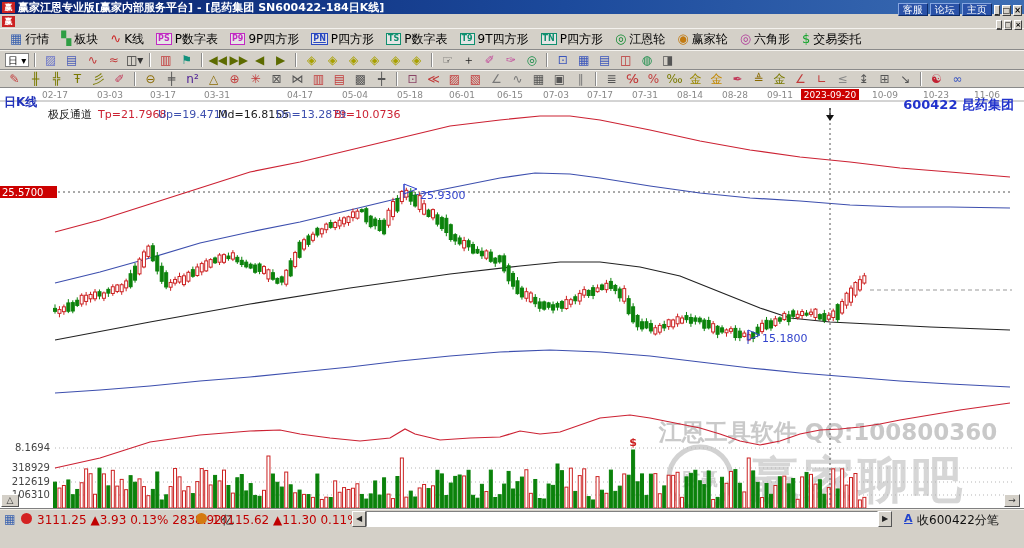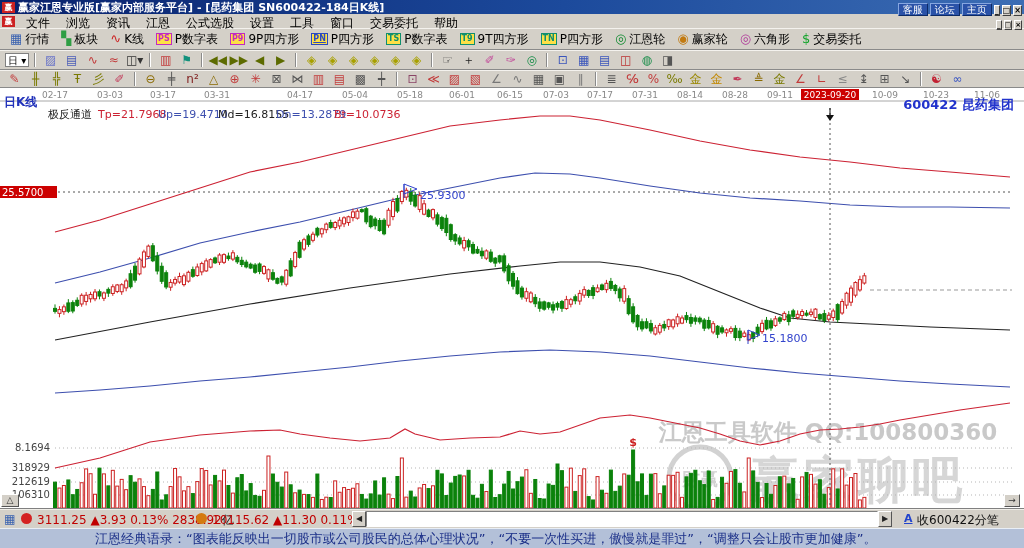--- a/index.html
+++ b/index.html
@@ -23,21 +23,21 @@
 .mspace{flex:1}
 .winbtn.small{width:13px;height:11px;font-size:7px;line-height:8px}
 
 .tb{display:flex;align-items:center;background:#d4d0c8;border-top:1px solid #f4f2ee;
   border-bottom:1px solid #8a8a8a;padding:0 4px;overflow:hidden}
 #tb1{height:22px}
 #tb2{height:20px}
 #tb3{height:18px}
 .tb1item{display:inline-flex;align-items:center;gap:3px;padding:0 6px;font-size:12px;height:20px;white-space:nowrap}
 .badge{display:inline-block;border:1px solid;font-size:8px;font-weight:bold;padding:0 1px;height:12px;
-  line-height:10px;background:#fde047}
+  line-height:10px;background:#e5e5e5}
 .gly{font-size:13px;line-height:14px}
 .tbtn{min-width:19px;height:15px;display:inline-flex;align-items:center;justify-content:center;
   font-size:12px;line-height:13px;margin:0 1px;white-space:nowrap}
 .tbtn.txt{background:#fff;border:1px solid #808080;font-size:10px;padding:0 2px;height:14px;color:#000}
 .sep{width:0;height:14px;border-left:1px solid #8a8a8a;border-right:1px solid #fff;margin:0 4px}
 
 #chart{position:relative;width:1024px;height:420px;background:#fff}
 #chart svg{position:absolute;left:0;top:0}
 .chartbtn{position:absolute;height:13px;background:#d4d0c8;border:1px solid;cursor:default;
   border-color:#fff #555 #555 #fff;font-size:9px;line-height:10px;text-align:center;color:#333}
@@ -64,21 +64,20 @@
 
   <div class="titlebar">
     <span class="ticon">赢</span>
     <span class="ttext">赢家江恩专业版[赢家内部服务平台] - [昆药集团  SN600422-184日K线]</span>
     <span id="capbtns"><span class="capbtn">客服</span><span class="capbtn">论坛</span><span class="capbtn">主页</span></span>
     <span id="winctrl1"><span class="winbtn ">_</span><span class="winbtn ">□</span><span class="winbtn ">×</span></span>
   </div>
 
   <div class="menubar">
     <span class="ticon">赢</span>
-    <span id="menuitems"><span class="mitem">文件</span><span class="mitem">浏览</span><span class="mitem">资讯</span><span class="mitem">江恩</span><span class="mitem">公式选股</span><span class="mitem">设置</span><span class="mitem">工具</span><span class="mitem">窗口</span><span class="mitem">交易委托</span><span class="mitem">帮助</span></span>
     <span class="mspace"></span>
     <span id="winctrl2"><span class="winbtn small">_</span><span class="winbtn small">□</span><span class="winbtn small">×</span></span>
   </div>
 
   <div class="tb" id="tb1">
       <span class="tb1item">
         <span class="gly" style="color: rgb(58, 98, 176);">▦</span>
         <span>行情</span>
       </span>
       <span class="tb1item">
@@ -170,21 +169,21 @@
   <div class="tb" id="tb3">
       <span class="tbtn" style="color: rgb(194, 58, 58);">✎</span>
       <span class="tbtn" style="color: rgb(122, 122, 0);">╫</span>
       <span class="tbtn" style="color: rgb(122, 122, 0);">╬</span>
       <span class="tbtn" style="color: rgb(122, 122, 0);">Ŧ</span>
       <span class="tbtn" style="color: rgb(122, 122, 0);">彡</span>
       <span class="tbtn" style="color: rgb(194, 58, 90);">✐</span>
       <span class="sep"></span>
       <span class="tbtn" style="color: rgb(138, 106, 0);">⊖</span>
       <span class="tbtn" style="color: rgb(85, 85, 85);">╪</span>
-      <span class="tbtn" style="color: #7f1d1d;">n²</span>
+      <span class="tbtn" style="color: #4c1d95;">n²</span>
       <span class="tbtn" style="color: rgb(138, 106, 0);">△</span>
       <span class="tbtn" style="color: rgb(194, 58, 58);">⊕</span>
       <span class="tbtn" style="color: rgb(194, 58, 58);">✳</span>
       <span class="tbtn" style="color: rgb(85, 85, 85);">⊠</span>
       <span class="tbtn" style="color: rgb(85, 85, 85);">⋈</span>
       <span class="tbtn" style="color: rgb(194, 58, 58);">▥</span>
       <span class="tbtn" style="color: rgb(194, 58, 58);">▤</span>
       <span class="tbtn" style="color: rgb(85, 85, 85);">▩</span>
       <span class="tbtn" style="color: rgb(85, 85, 85);">┿</span>
       <span class="sep"></span>
@@ -842,17 +841,14 @@
     <span class="abs idxtext" style="left:212px"><span>10115.62 ▲11.30 0.11% 4219.28</span><span class="unit">亿</span></span>
     <span id="sscroll">
       <span class="sbtn">◀</span>
       <span class="strack"></span>
       <span class="sbtn">▶</span>
     </span>
     <span class="abs ricon" style="left:904px">A</span>
     <span class="abs" style="left:917px;color:#111">收600422分笔</span>
   </div>
 
-  <div id="quotebar">
-    <span>江恩经典语录：“图表能反映出一切股市或公司股民的总体心理状况”，“不要一次性买进，傲慢就是罪过”，“调整只会让股市更加健康”。</span>
-  </div>
 
 </div>
 
 </body></html>

